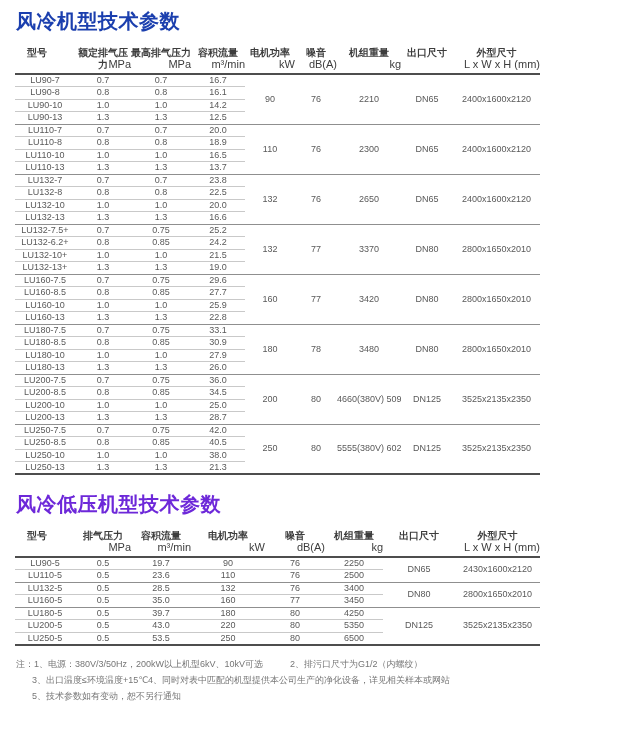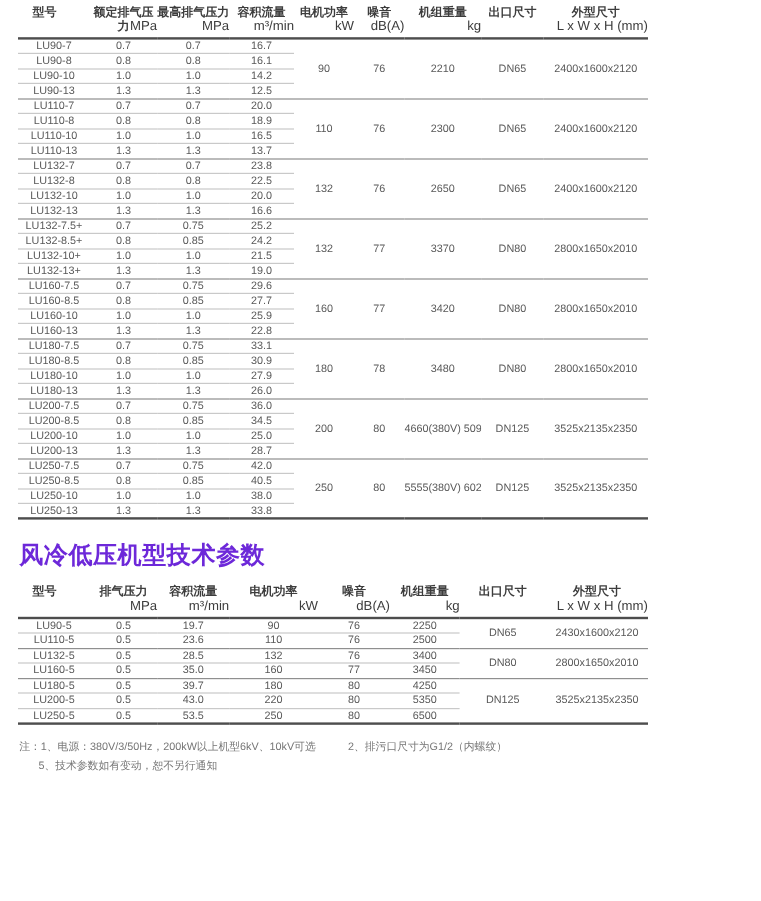--- a/index.html
+++ b/index.html
@@ -50,20 +50,21 @@
   .abs { position: absolute; top: 0; }
   .note-pos-2 { left: 274px; }
   .note-pos-4 { left: 132px; }
 </style>
 </head>
 <body>
 
 <div class="page">
 
   <section>
+    <h1 class="sec-title" style="color: rgb(27, 63, 174);">风冷机型技术参数</h1>
     <table class="spec" id="table1">
       <colgroup>
         <col style="width:60px">
           <col style="width:56px">
           <col style="width:60px">
           <col style="width:54px">
         <col style="width:50px">
           <col style="width:42px">
           <col style="width:64px">
           <col style="width:52px">
@@ -202,21 +203,21 @@
             <td class="rowcell">0.7</td>
             <td class="rowcell">0.75</td>
             <td class="rowcell">25.2</td>
             <td rowspan="4" class="merged">132</td>
             <td rowspan="4" class="merged">77</td>
             <td rowspan="4" class="merged">3370</td>
             <td rowspan="4" class="merged">DN80</td>
             <td rowspan="4" class="merged">2800x1650x2010</td>
           </tr>
           <tr>
-            <td class="rowcell col-model">LU132-8.5+</td>
+            <td class="rowcell col-model">LU132-6.2+</td>
             <td class="rowcell">0.8</td>
             <td class="rowcell">0.85</td>
             <td class="rowcell">24.2</td>
           </tr>
           <tr>
             <td class="rowcell col-model">LU132-10+</td>
             <td class="rowcell">1.0</td>
             <td class="rowcell">1.0</td>
             <td class="rowcell">21.5</td>
           </tr>
@@ -337,21 +338,21 @@
           <tr>
             <td class="rowcell col-model">LU250-10</td>
             <td class="rowcell">1.0</td>
             <td class="rowcell">1.0</td>
             <td class="rowcell">38.0</td>
           </tr>
           <tr>
             <td class="rowcell col-model">LU250-13</td>
             <td class="rowcell">1.3</td>
             <td class="rowcell">1.3</td>
-            <td class="rowcell">33.8</td>
+            <td class="rowcell">21.3</td>
           </tr>
         </tbody>
     </table>
   </section>
 
   <section>
     <h1 class="sec-title second" style="color: #6d28d9;">风冷低压机型技术参数</h1>
     <table class="spec" id="table2">
       <colgroup>
         <col style="width:60px">
@@ -465,17 +466,21 @@
         </tbody>
     </table>
   </section>
 
   <div class="notes">
     <div class="note-line">
       <span>注：</span><span>1、电源：380V/3/50Hz，200kW以上机型6kV、10kV可选</span>
       <span class="abs note-pos-2">2、排污口尺寸为G1/2（内螺纹）</span>
     </div>
     <div class="note-line indent">
+      <span>3、出口温度≤环境温度+15℃</span>
+      <span class="abs note-pos-4">4、同时对表中匹配的机型提供本公司生产的净化设备，详见相关样本或网站</span>
+    </div>
+    <div class="note-line indent">
       <span>5、技术参数如有变动，恕不另行通知</span>
     </div>
   </div>
 
 </div>
 
 </body></html>

